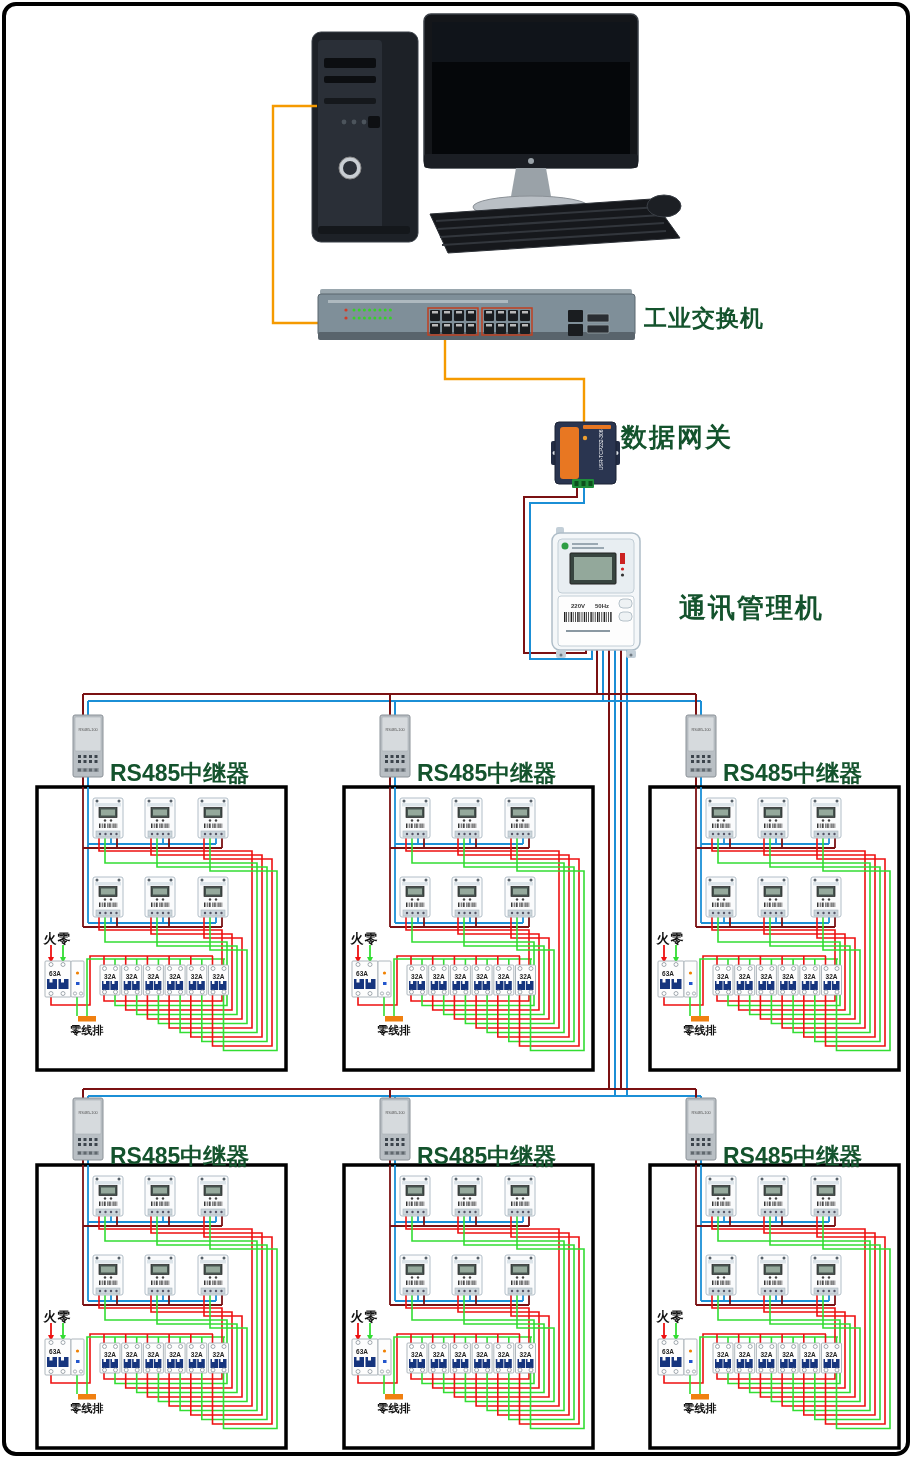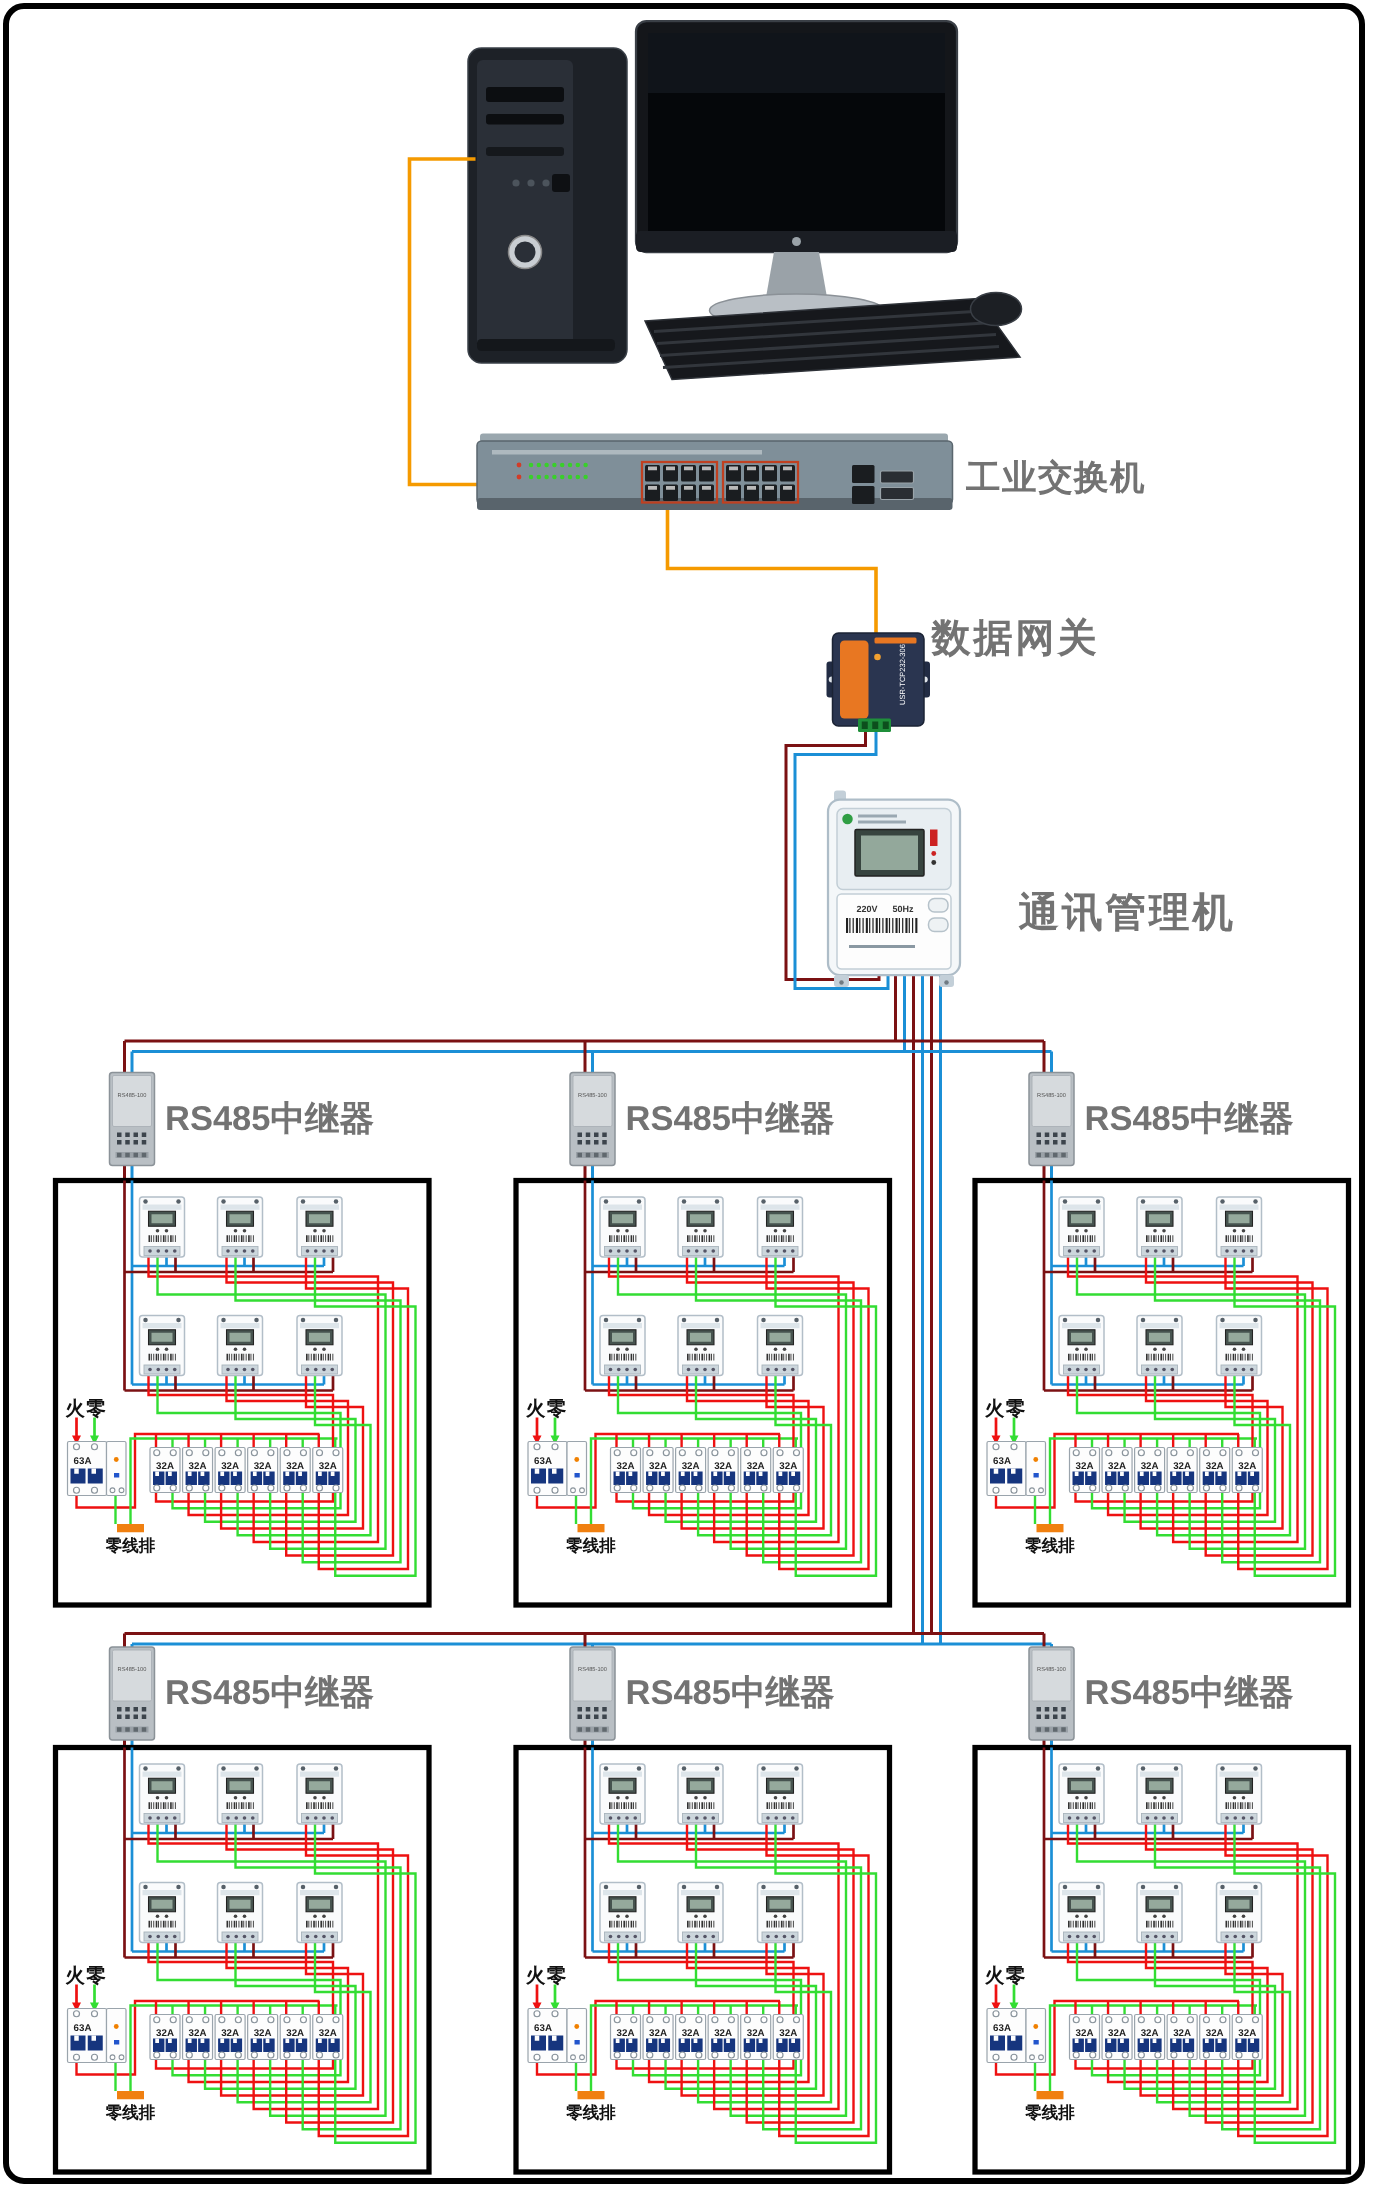--- a/index.html
+++ b/index.html
@@ -1,25 +1,25 @@
 <!DOCTYPE html>
 <html><head>
 <meta charset="utf-8">
 <style>
   html,body{margin:0;padding:0;background:#ffffff;}
   #stage{position:relative;width:916px;height:1462px;background:#fff;overflow:hidden;
          font-family:"Liberation Sans","DejaVu Sans",sans-serif;}
   #frame{position:absolute;left:2px;top:2px;width:908px;height:1454px;border:4px solid #000;
          border-radius:14px;box-sizing:border-box;pointer-events:none;}
   #wiresvg{position:absolute;left:0;top:0;}
-  .biglabel{position:absolute;color:#737373;font-weight:bold;white-space:nowrap;}
+  .biglabel{position:absolute;color:#14532d;font-weight:bold;white-space:nowrap;}
   .lab-switch{left:644px;top:303px;font-size:23px;letter-spacing:1px;}
-  .lab-gateway{left:621px;top:408px;font-size:26px;letter-spacing:2px;}
+  .lab-gateway{left:621px;top:420px;font-size:26px;letter-spacing:2px;}
   .lab-comm{left:679px;top:590px;font-size:27px;letter-spacing:2px;}
-  .lab-rep{font-size:23px;letter-spacing:0px;}
+  .lab-rep{font-size:23px;letter-spacing:0px;margin-top:28px;}
 </style>
 </head>
 <body>
 
 <div id="stage">
   <svg id="wiresvg" width="916" height="1462" viewBox="0 0 916 1462">
       <g>
         <g>
           <rect x="312" y="32" width="106" height="210" fill="#1d2127" rx="9" stroke="#3a4048" stroke-width="1"></rect>
           <rect x="318" y="40" width="64" height="194" fill="#2a2f37" rx="4"></rect>

